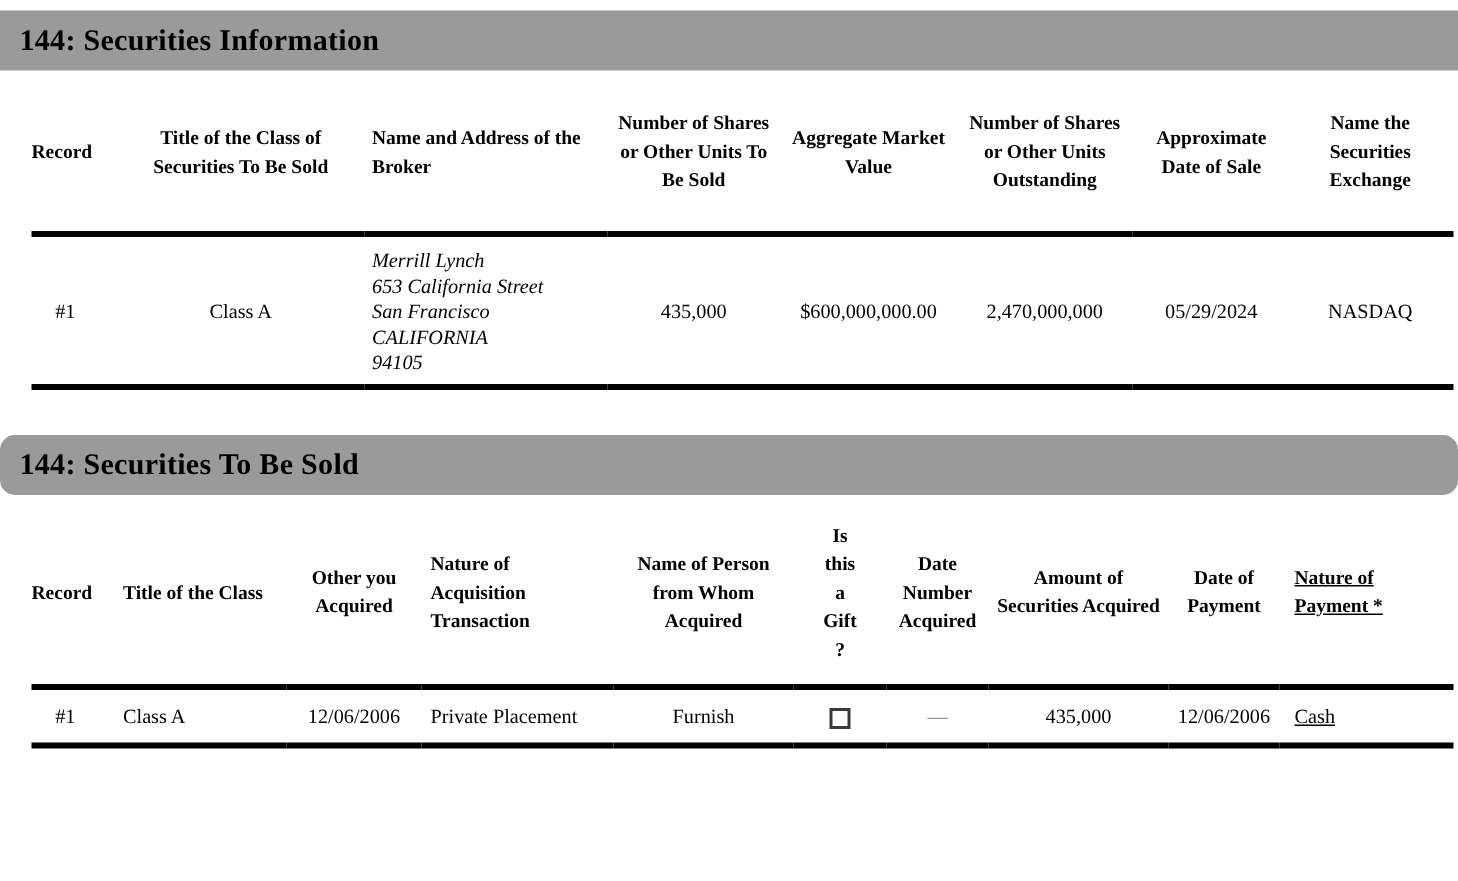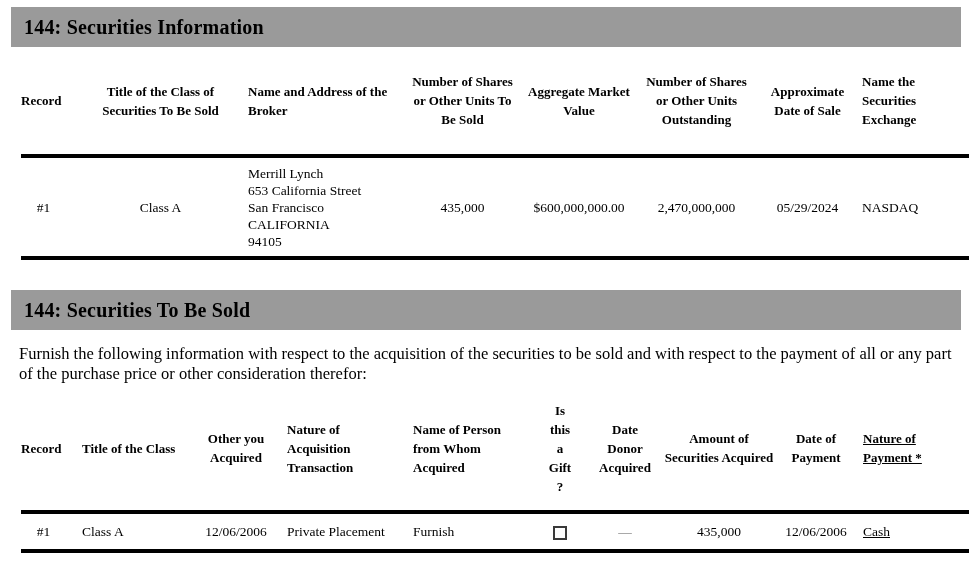--- a/index.html
+++ b/index.html
@@ -7,29 +7,29 @@
   body {
     width:972px; height:587px;
     font-family:"Liberation Serif", serif;
     color:#000;
     overflow:hidden;
   }
   .page { width:972px; height:587px; position:relative; }
 
   
   .section-bar {
-    margin:0 11px;
+    margin:0 0;
     background:#9a9a9a;
     height:40px;
     display:flex;
     align-items:center;
     padding-left:13px;
   }
   .section-bar.first { margin-top:7px; }
-  .section-bar.second { margin-top:30px; }
+  .section-bar.second { margin-top:30px;border-radius:10px; }
   .section-title {
     font-size:20px;
     font-weight:bold;
     color:#000;
     letter-spacing:0.2px;
   }
 
   
   .instruction {
     margin:14px 16px 0 19px;
@@ -61,30 +61,30 @@
 
   #table1 tr.header-row th { height:109px; }
   #table1 tr.data-row  td { height:102px; }
   #table2 tr.header-row th { height:126px; }
   #table2 tr.data-row  td { height:39px; }
 
   
   #table1 .c1h { padding-left:0; }
   #table1 .c2  { padding-left:16px;text-align:center; }
   #table1 .c3  { padding-left:5px; }
-  #table1 .c8  { padding-left:2px; }
+  #table1 .c8  { padding-left:2px;text-align:center; }
   #table2 .c1h { padding-left:0; }
   #table2 .c2  { padding-left:16px; }
   #table2 .c4  { padding-left:6px; }
-  #table2 .c5  { padding-left:4px; }
+  #table2 .c5  { padding-left:4px;text-align:center; }
   #table2 .c10 { padding-left:10px;text-decoration:underline; }
 
   .narrow-head { display:inline-block; max-width:28px; }
 
-  .addr-line { line-height:17px; }
+  .addr-line { line-height:17px;font-style:italic; }
 
   .checkbox {
     display:inline-block;
     width:14px; height:14px;
     border:2px solid #3a3a3a;
     background:#fff;
     vertical-align:middle;
   }
   .dash { color:#7a7a7a; }
 </style>
@@ -135,21 +135,20 @@
       <td class="ac">05/29/2024</td>
       <td class="al c8">NASDAQ</td>
     </tr>
   </tbody>
     </table>
 
   <div class="section-bar second">
     <span class="section-title">144: Securities To Be Sold</span>
   </div>
 
-  <p class="instruction">Furnish the following information with respect to the acquisition of the securities to be sold and with respect to the payment of all or any part of the purchase price or other consideration therefor:</p>
 
   <table id="table2" style="margin-top:2px">
     <colgroup>
       <col style="width:45px">
         <col style="width:125px">
         <col style="width:90px">
         <col style="width:128px">
         <col style="width:120px">
       <col style="width:62px">
         <col style="width:68px">
@@ -158,21 +157,21 @@
         <col style="width:116px">
     </colgroup>
     <tbody>
         <tr class="header-row">
       <th class="al c1h">Record</th>
       <th class="al c2">Title of the Class</th>
       <th class="ac">Other you Acquired</th>
       <th class="al c4">Nature of Acquisition Transaction</th>
       <th class="al c5">Name of Person from Whom Acquired</th>
       <th class="ac"><span class="narrow-head">Is this a Gift ?</span></th>
-      <th class="ac">Date Donor Acquired</th>
+      <th class="ac">Date Number Acquired</th>
       <th class="ac">Amount of Securities Acquired</th>
       <th class="ac">Date of Payment</th>
       <th class="al c10">Nature of Payment *</th>
     </tr>
     <tr class="data-row">
       <td class="ac">#1</td>
       <td class="al c2">Class A</td>
       <td class="ac">12/06/2006</td>
       <td class="al c4">Private Placement</td>
       <td class="al c5">Furnish</td>

